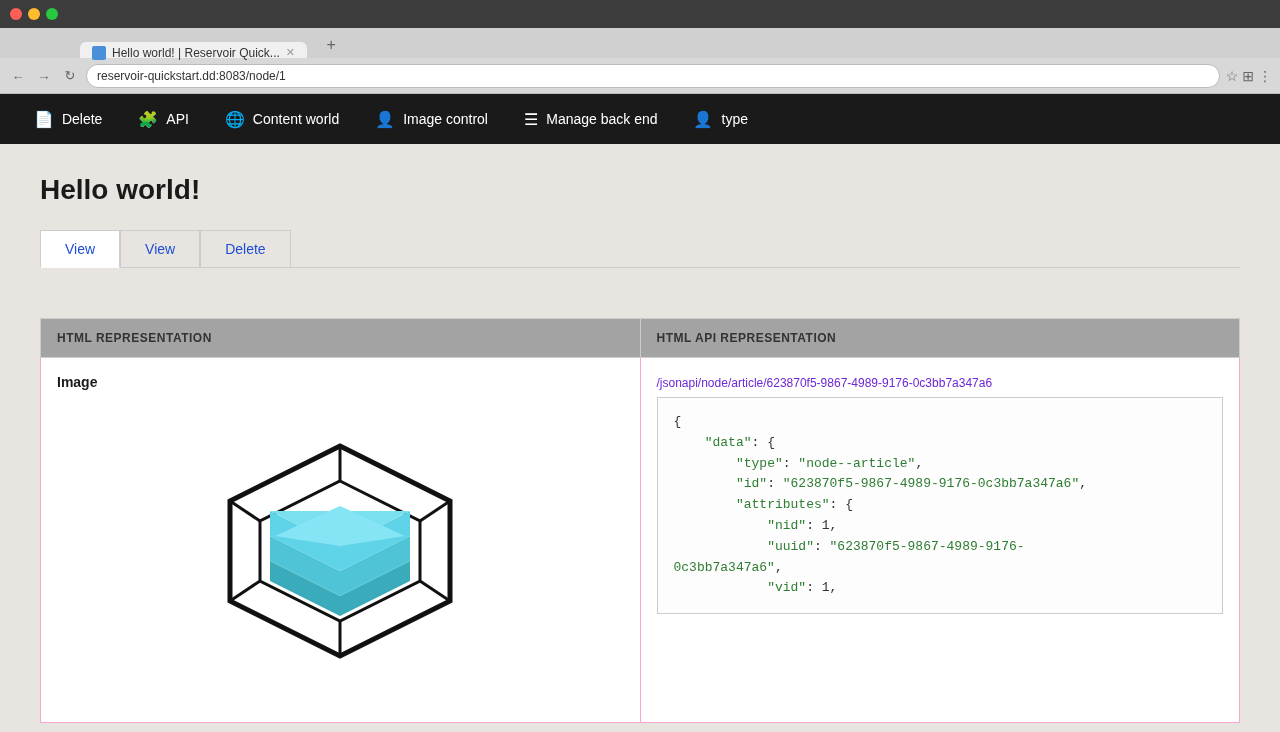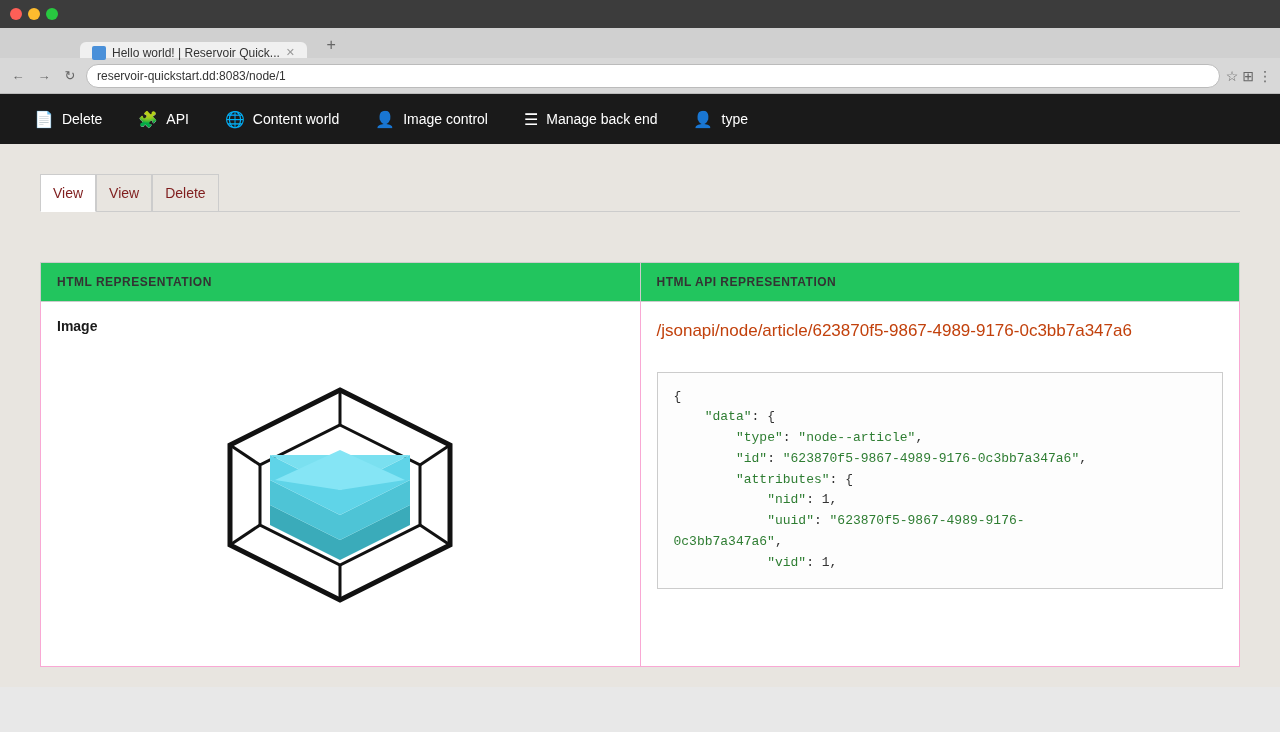--- a/index.html
+++ b/index.html
@@ -106,27 +106,27 @@
       font-size: 28px;
       font-weight: bold;
       color: #1a1a1a;
       margin-bottom: 24px;
     }
     .tabs-row {
       display: flex;
       border-bottom: 1px solid #ccc;
     }
     .tab-btn {
-      padding: 10px 12px;
+      padding: 10px 24px;
       font-size: 14px;
       cursor: pointer;
       background: #e8e5e0;
       border: 1px solid #ccc;
       border-bottom: none;
-      color: #7f1d1d;
+      color: #1d4ed8;
     }
     .tab-btn.active {
       background: white;
       border-bottom: 1px solid white;
       margin-bottom: -1px;
     }
 
     .main-area {
       background: #e8e5e0;
       padding: 20px 40px;
@@ -134,21 +134,21 @@
 
     
     .representation-table {
       width: 100%;
       border-collapse: collapse;
       border: 1px solid #ccc;
       background: white;
       margin-top: 10px;
     }
     .representation-table th {
-      background: #22c55e;
+      background: #a3a3a3;
       border: 1px solid #ccc;
       padding: 12px 16px;
       font-size: 12px;
       font-weight: bold;
       color: #333;
       text-align: left;
       letter-spacing: 0.5px;
     }
     .representation-table td {
       border: 1px solid #f9a8d4;
@@ -161,25 +161,25 @@
     .right-cell {
       width: 50%;
     }
     .image-label {
       font-size: 14px;
       font-weight: bold;
       color: #1a1a1a;
       margin-bottom: 16px;
     }
     .json-link {
-      color: #c2410c;
+      color: #6d28d9;
       text-decoration: none;
-      font-size: 17px;
+      font-size: 12px;
       display: block;
-      margin-bottom: 28px;
+      margin-bottom: 5px;
       line-height: 1.5;
     }
     .json-box {
       background: #fdfdfd;
       border: 1px solid #ccc;
       padding: 14px 16px;
       font-family: 'Courier New', monospace;
       font-size: 13px;
       line-height: 1.6;
       color: #333;
@@ -254,20 +254,21 @@
     <span class="nav-icon">☰</span>
     <span>Manage back end</span>
   </div>
   <div class="nav-item">
     <span class="nav-icon">👤</span>
     <span>type</span>
   </div>
 </div>
 
 <div class="page-content">
+  <h1 class="page-title">Hello world!</h1>
   <div class="tabs-row">
     <button class="tab-btn active">View</button>
     <button class="tab-btn">View</button>
     <button class="tab-btn">Delete</button>
   </div>
 </div>
 
 <div class="main-area">
   <table class="representation-table">
     <thead>

